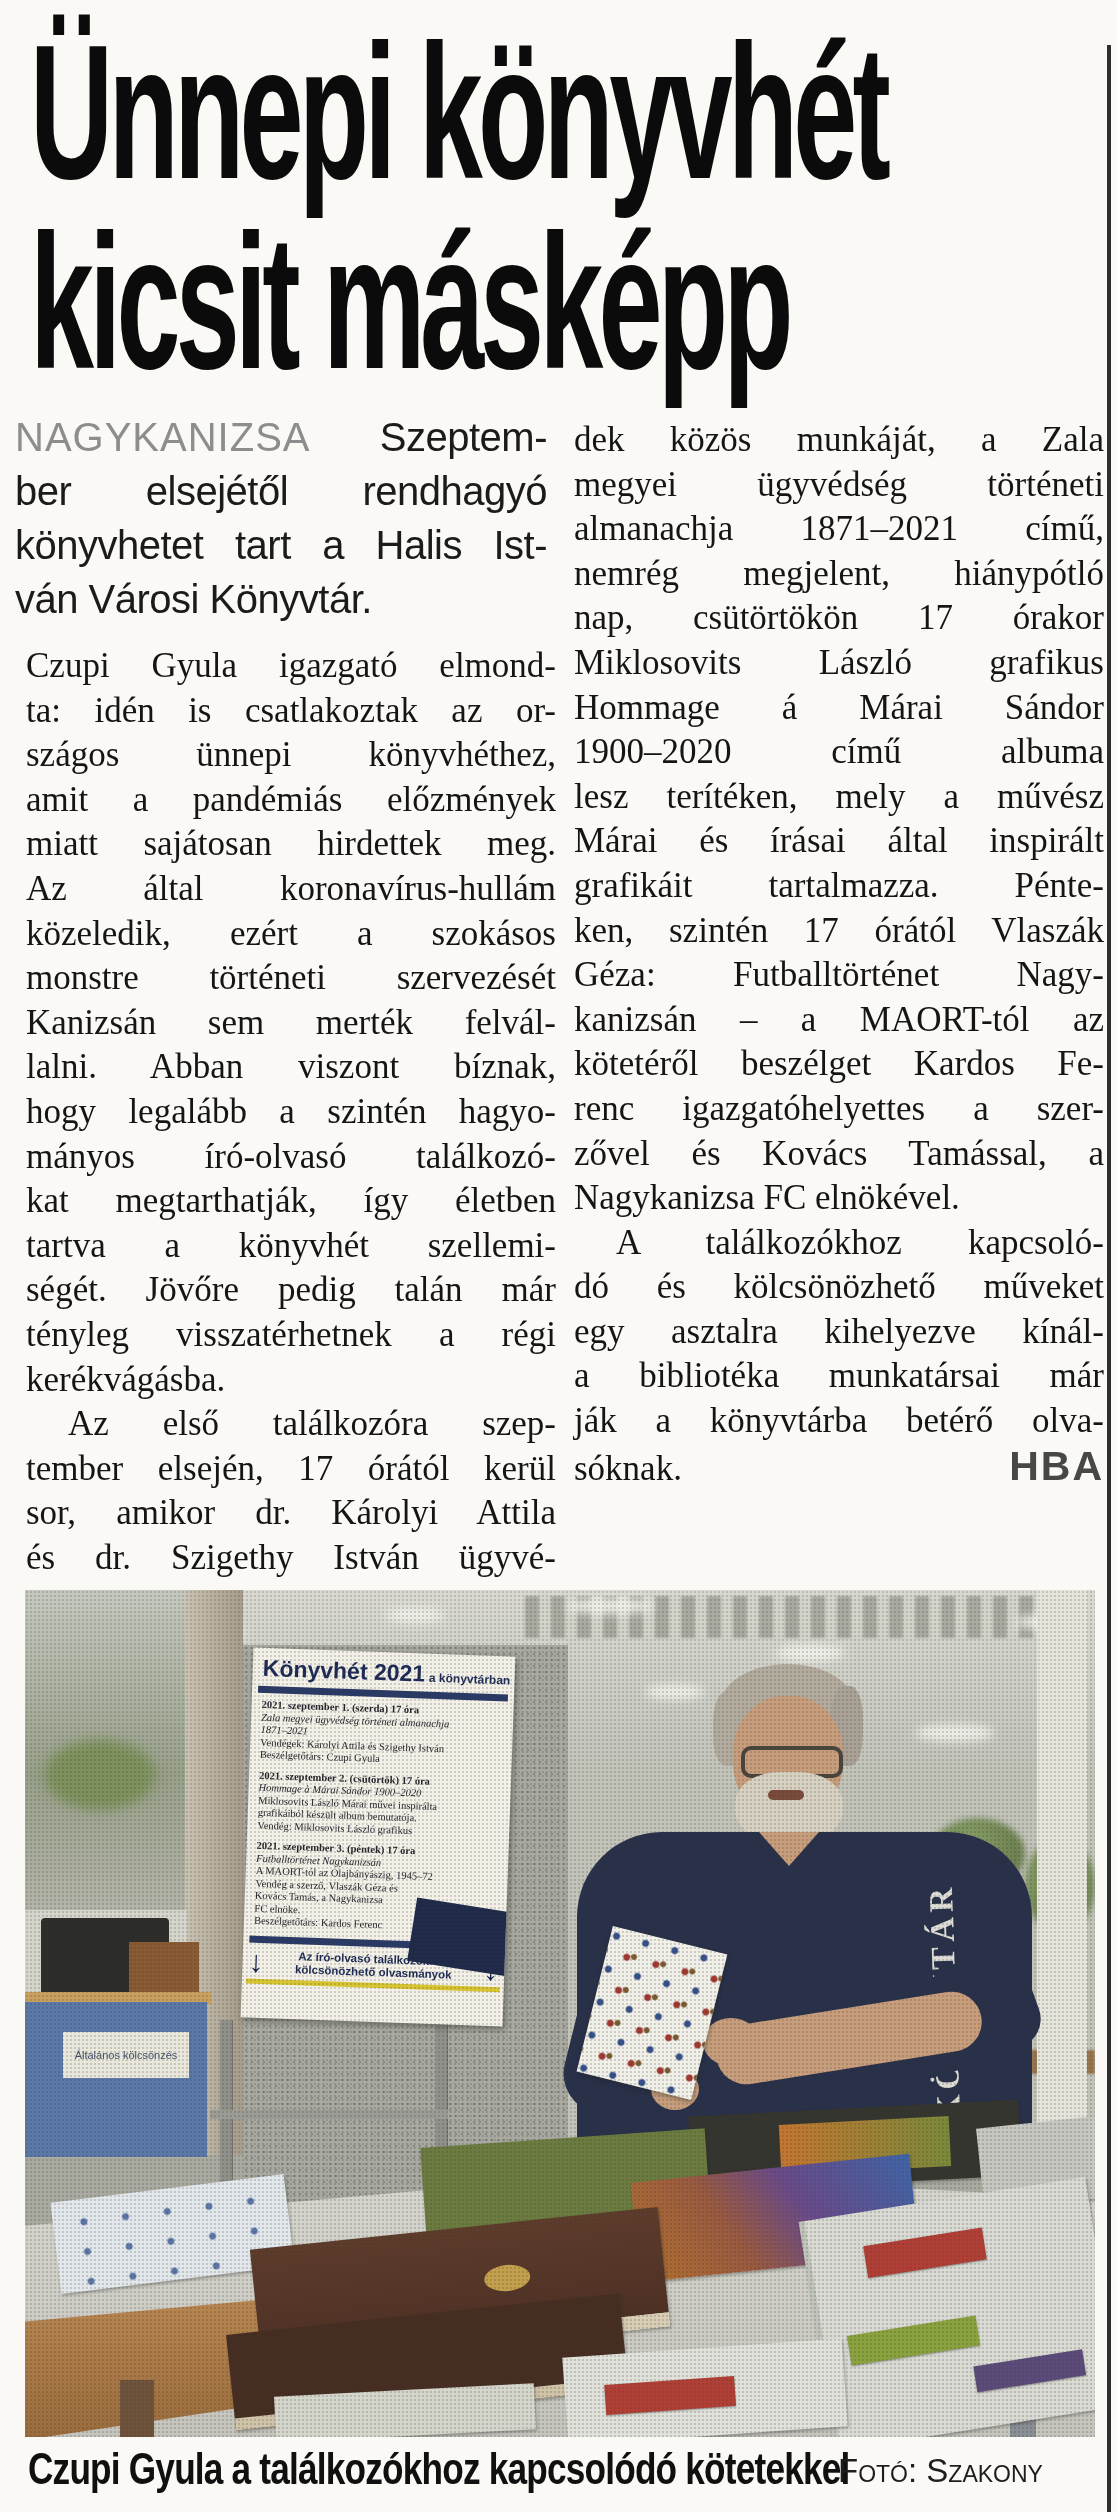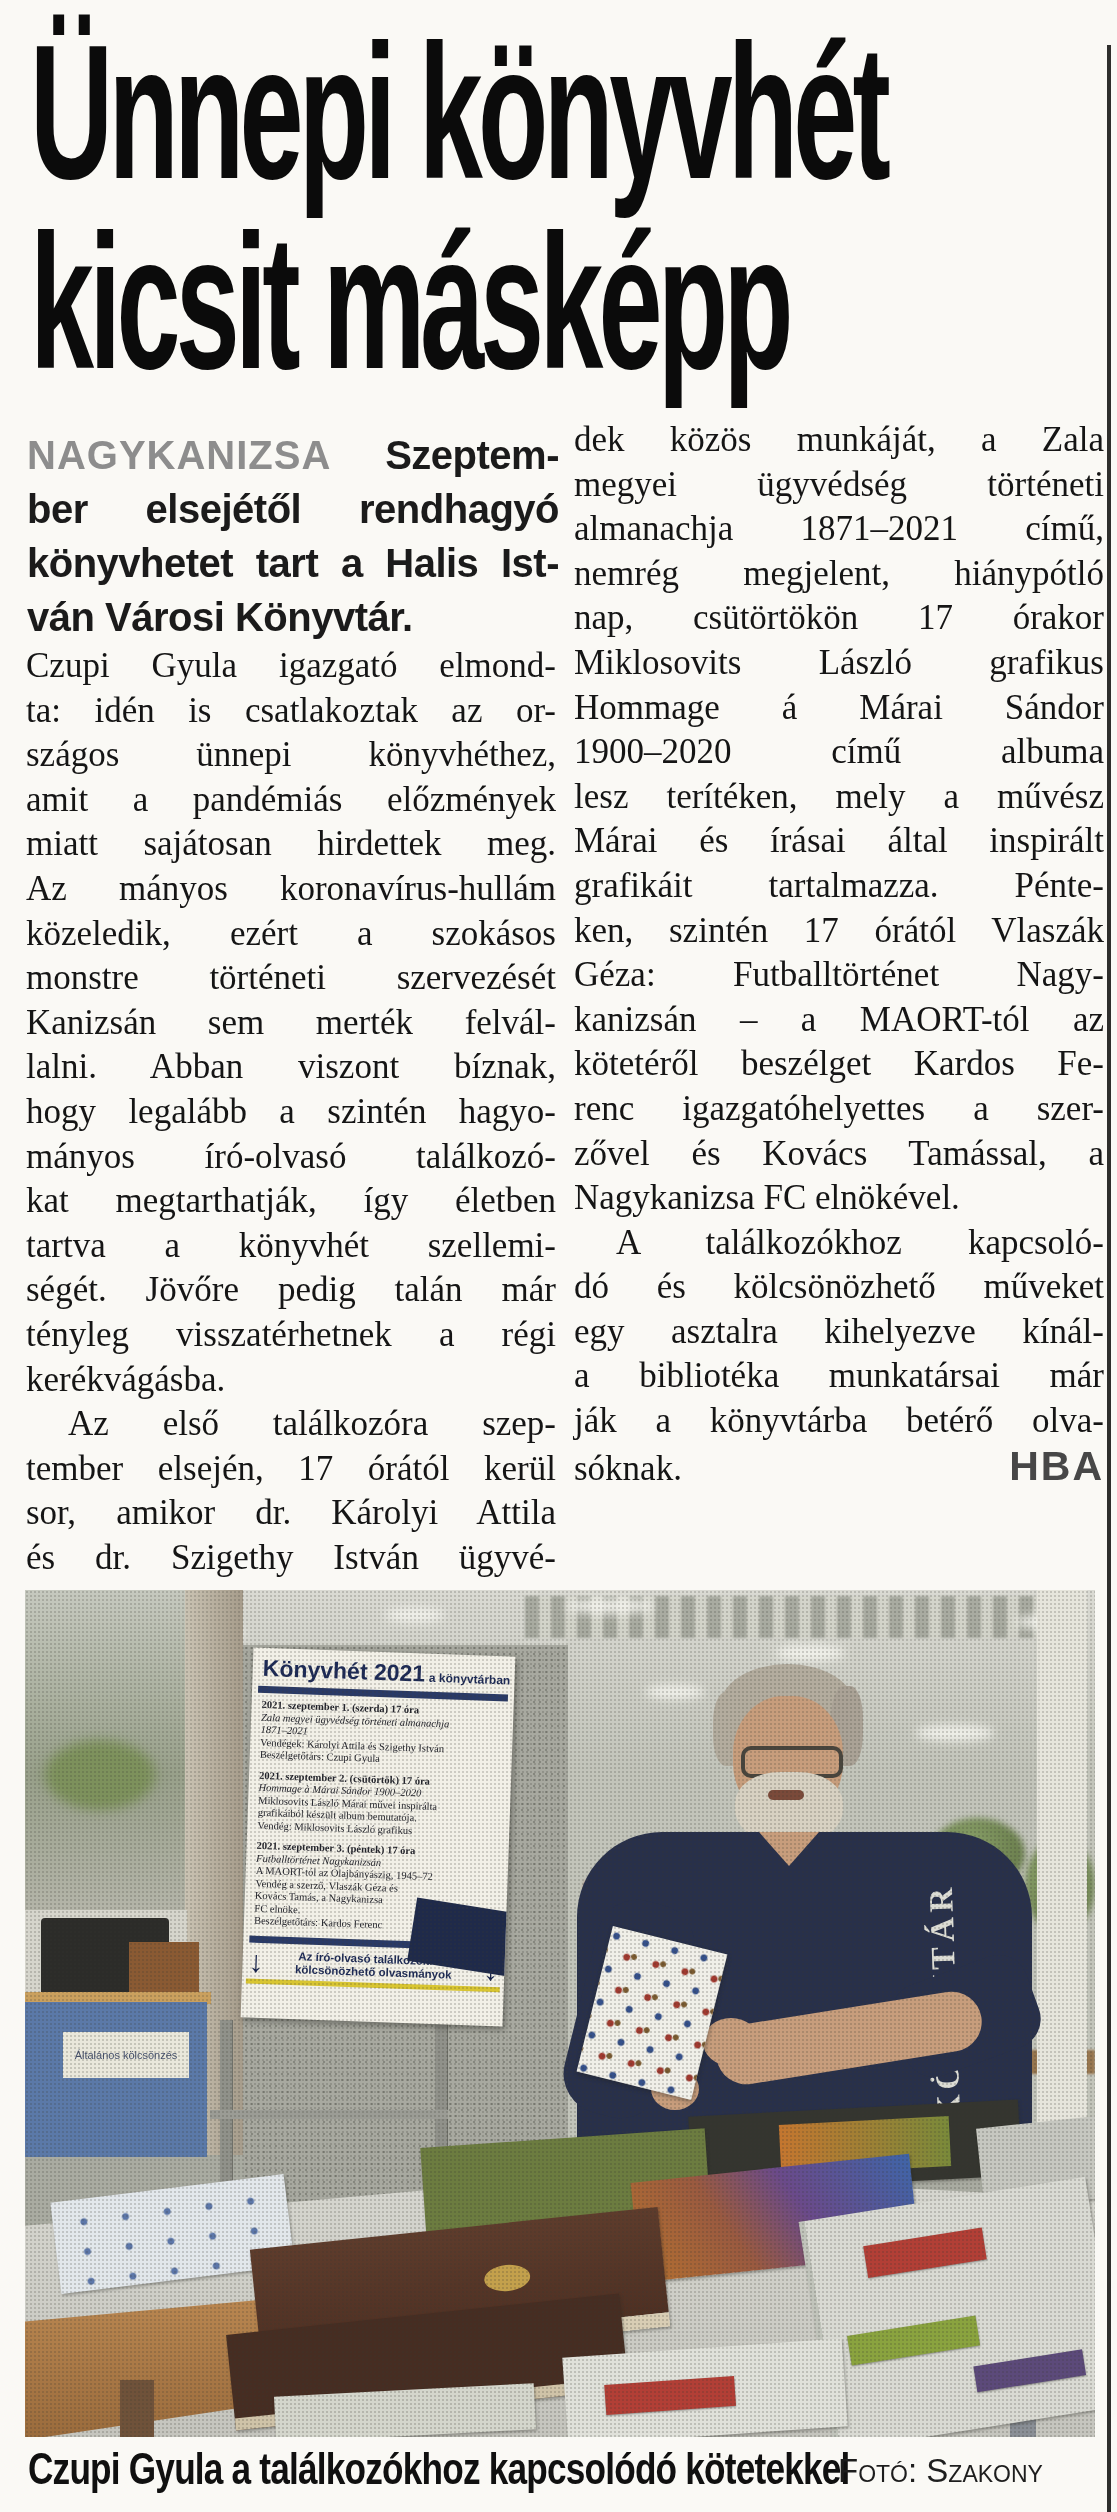--- a/index.html
+++ b/index.html
@@ -7,23 +7,23 @@
         font-family:"Liberation Serif",serif;}
   
   .col-rule{position:absolute;left:1107px;top:45px;width:4px;height:2467px;background:#2e2e2c;}
   
   .hl{position:absolute;left:30px;white-space:nowrap;color:#0b0b0b;
       font-family:"Liberation Sans",sans-serif;font-weight:700;font-size:192px;line-height:1;
       letter-spacing:-8px;transform:scaleX(.60);transform-origin:0 0;}
   .hl1{top:16px;}
   .hl2{top:206px;}
   
-  .lead{position:absolute;left:27px;top:410px;width:532px;
-        font-family:"Liberation Sans",sans-serif;font-weight:700;font-size:40px;line-height:54px;
-        color:#1b1b1b;letter-spacing:-.5px;margin-top:18px;}
+  .lead{position:absolute;left:15px;top:410px;width:532px;
+        font-family:"Liberation Sans",sans-serif;font-weight:400;font-size:40px;line-height:54px;
+        color:#1b1b1b;letter-spacing:-.5px;}
   .lead-line{text-align:justify;text-align-last:justify;}
   .lead-line.last{text-align-last:left;}
   .loc{color:#8d8d8d;letter-spacing:1px;}
   
   .col{position:absolute;width:530px;font-size:35px;line-height:44.6px;color:#151515;}
   .colL{left:14px;top:644px;margin-left:12px;}
   .colR{left:574px;top:418px;}
   .bline{text-align:justify;text-align-last:justify;}
   .bline.noj{text-align-last:left;}
   .bline.ind{text-indent:42px;}
@@ -177,21 +177,21 @@
       <div class="lead-line">könyvhetet tart a Halis Ist-</div>
       <div class="lead-line last">ván Városi Könyvtár.</div>
     </div>
 
   <div class="col colL" id="colL">
       <div class="bline">Czupi Gyula igazgató elmond-</div>
       <div class="bline">ta: idén is csatlakoztak az or-</div>
       <div class="bline">szágos ünnepi könyvhéthez,</div>
       <div class="bline">amit a pandémiás előzmények</div>
       <div class="bline">miatt sajátosan hirdettek meg.</div>
-      <div class="bline">Az mányos koronavírus-hullám</div>
+      <div class="bline">Az által koronavírus-hullám</div>
       <div class="bline">közeledik, ezért a szokásos</div>
       <div class="bline">monstre történeti szervezését</div>
       <div class="bline">Kanizsán sem merték felvál-</div>
       <div class="bline">lalni. Abban viszont bíznak,</div>
       <div class="bline">hogy legalább a szintén hagyo-</div>
       <div class="bline">mányos író-olvasó találkozó-</div>
       <div class="bline">kat megtarthatják, így életben</div>
       <div class="bline">tartva a könyvhét szellemi-</div>
       <div class="bline">ségét. Jövőre pedig talán már</div>
       <div class="bline">tényleg visszatérhetnek a régi</div>

